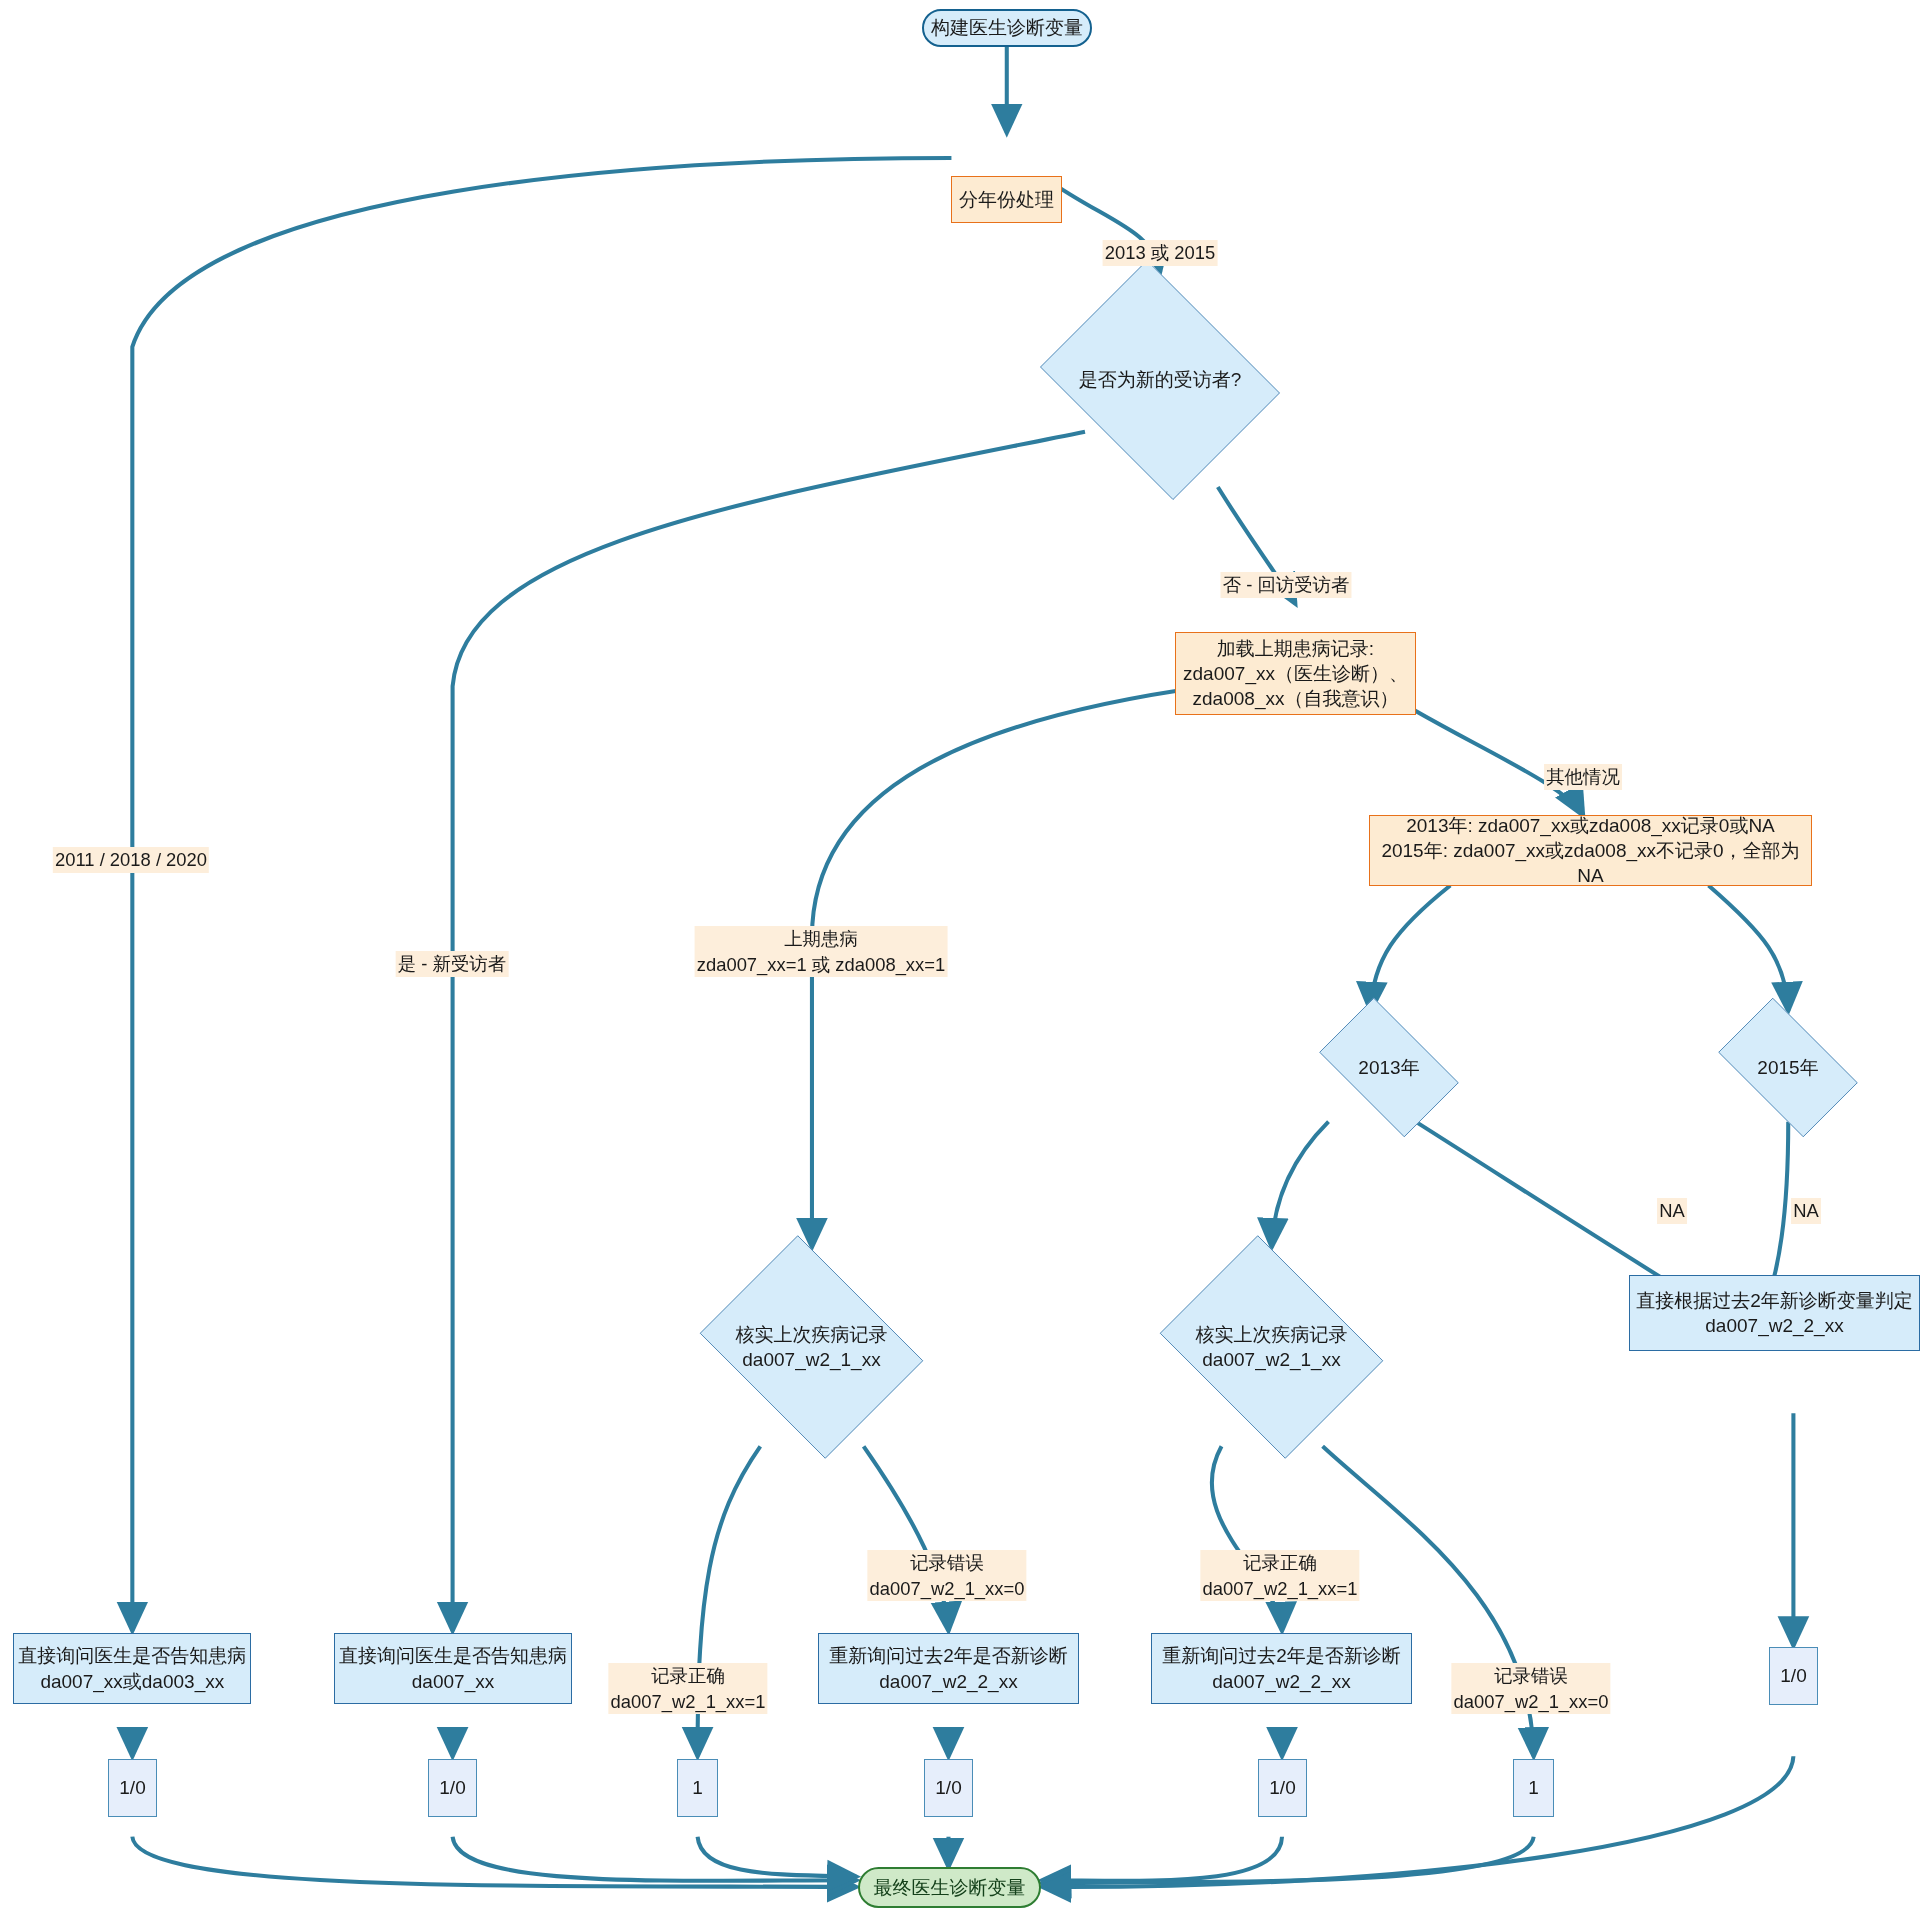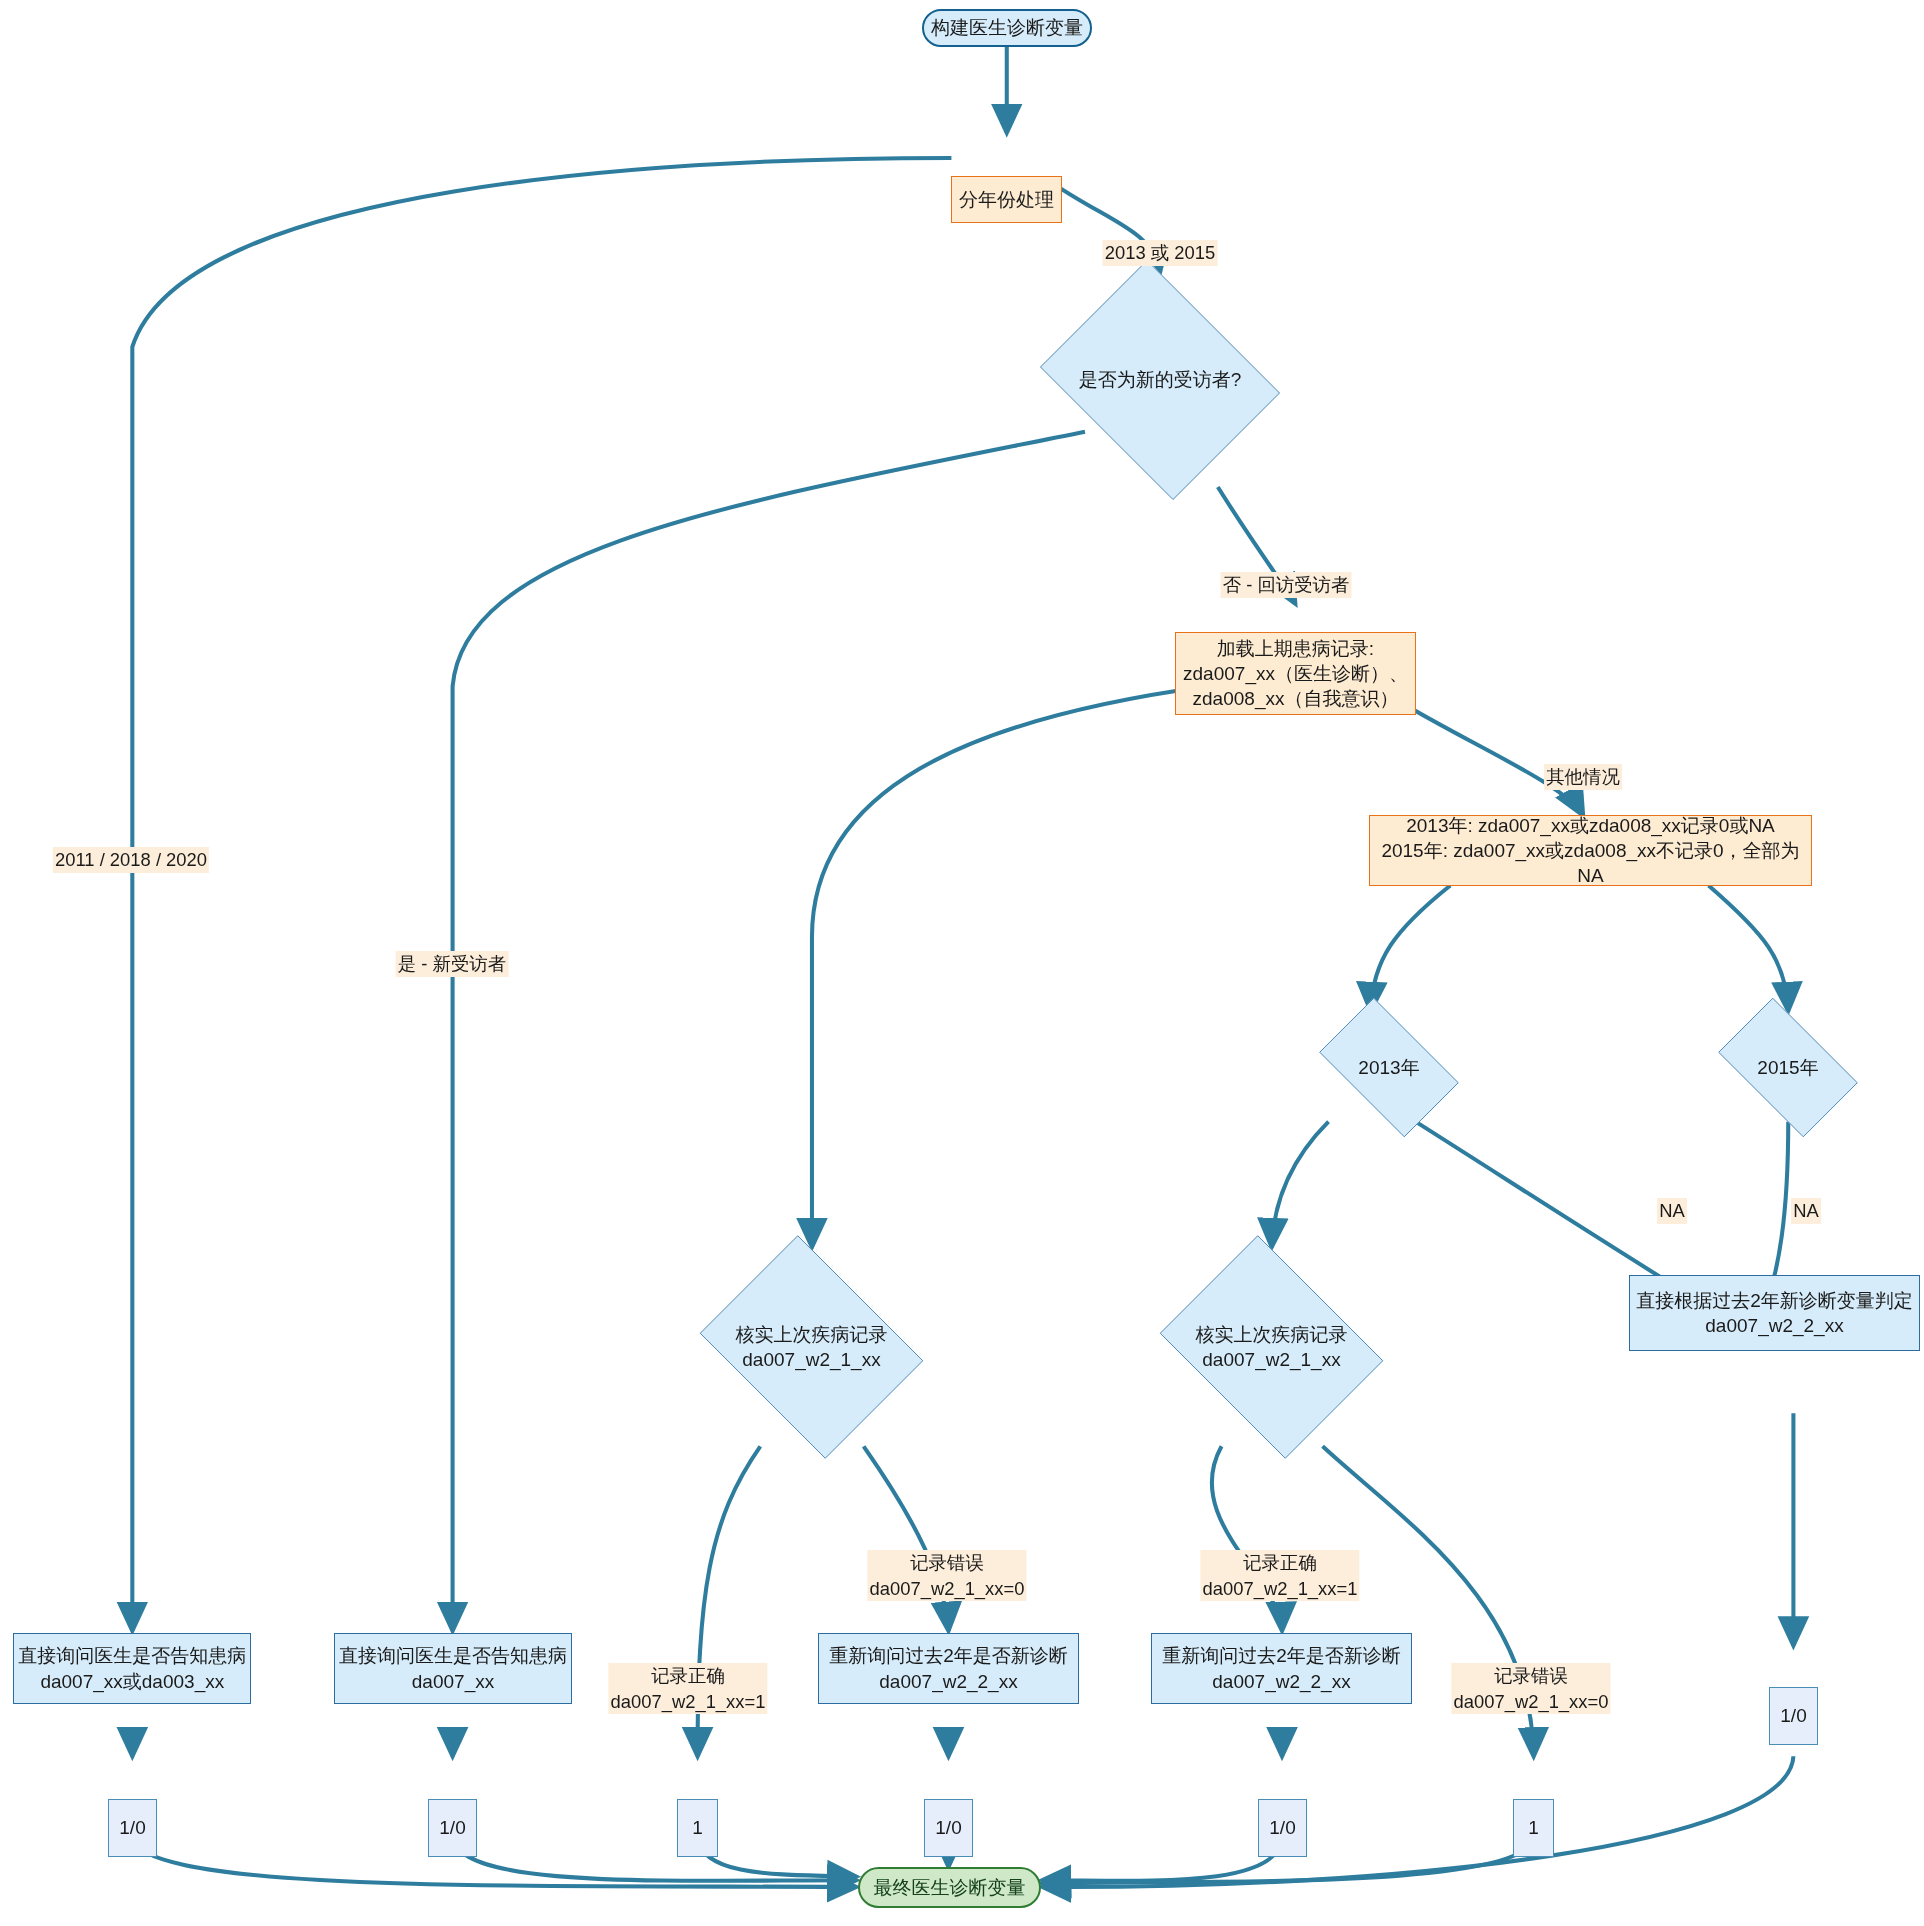--- a/index.html
+++ b/index.html
@@ -56,21 +56,20 @@
   }
   .n-process-blue {
     background: #d6ecfa;
     border: 1.5px solid #2b6ca3;
     font-size: 19px;
   }
   .n-result {
     background: #e6eefb;
     border: 1.5px solid #4a8db7;
     font-size: 19px;
-    margin-top: 40px;
   }
   .n-decision {
     background: transparent;
     border: none;
     font-size: 19px;
   }
   .n-decision .dia-shape {
     position: absolute;
     left: 0; top: 0; right: 0; bottom: 0;
     background: #d6ecfa;
@@ -275,20 +274,24 @@
   </div>
 
   <div class="elabel" style="left:452px; top:925px;">
     <span class="bg">是 - 新受访者</span>
   </div>
 
   <div class="elabel" style="left:1583px; top:738px;">
     <span class="bg">其他情况</span>
   </div>
 
+  <div class="elabel" style="left:821px; top:900px;">
+    <span class="bg">上期患病
+zda007_xx=1 或 zda008_xx=1</span>
+  </div>
 
 
   <div class="elabel" style="left:1672px; top:1172px;">
     <span class="bg">NA</span>
   </div>
 
   <div class="elabel" style="left:1806px; top:1172px;">
     <span class="bg">NA</span>
   </div>
 

